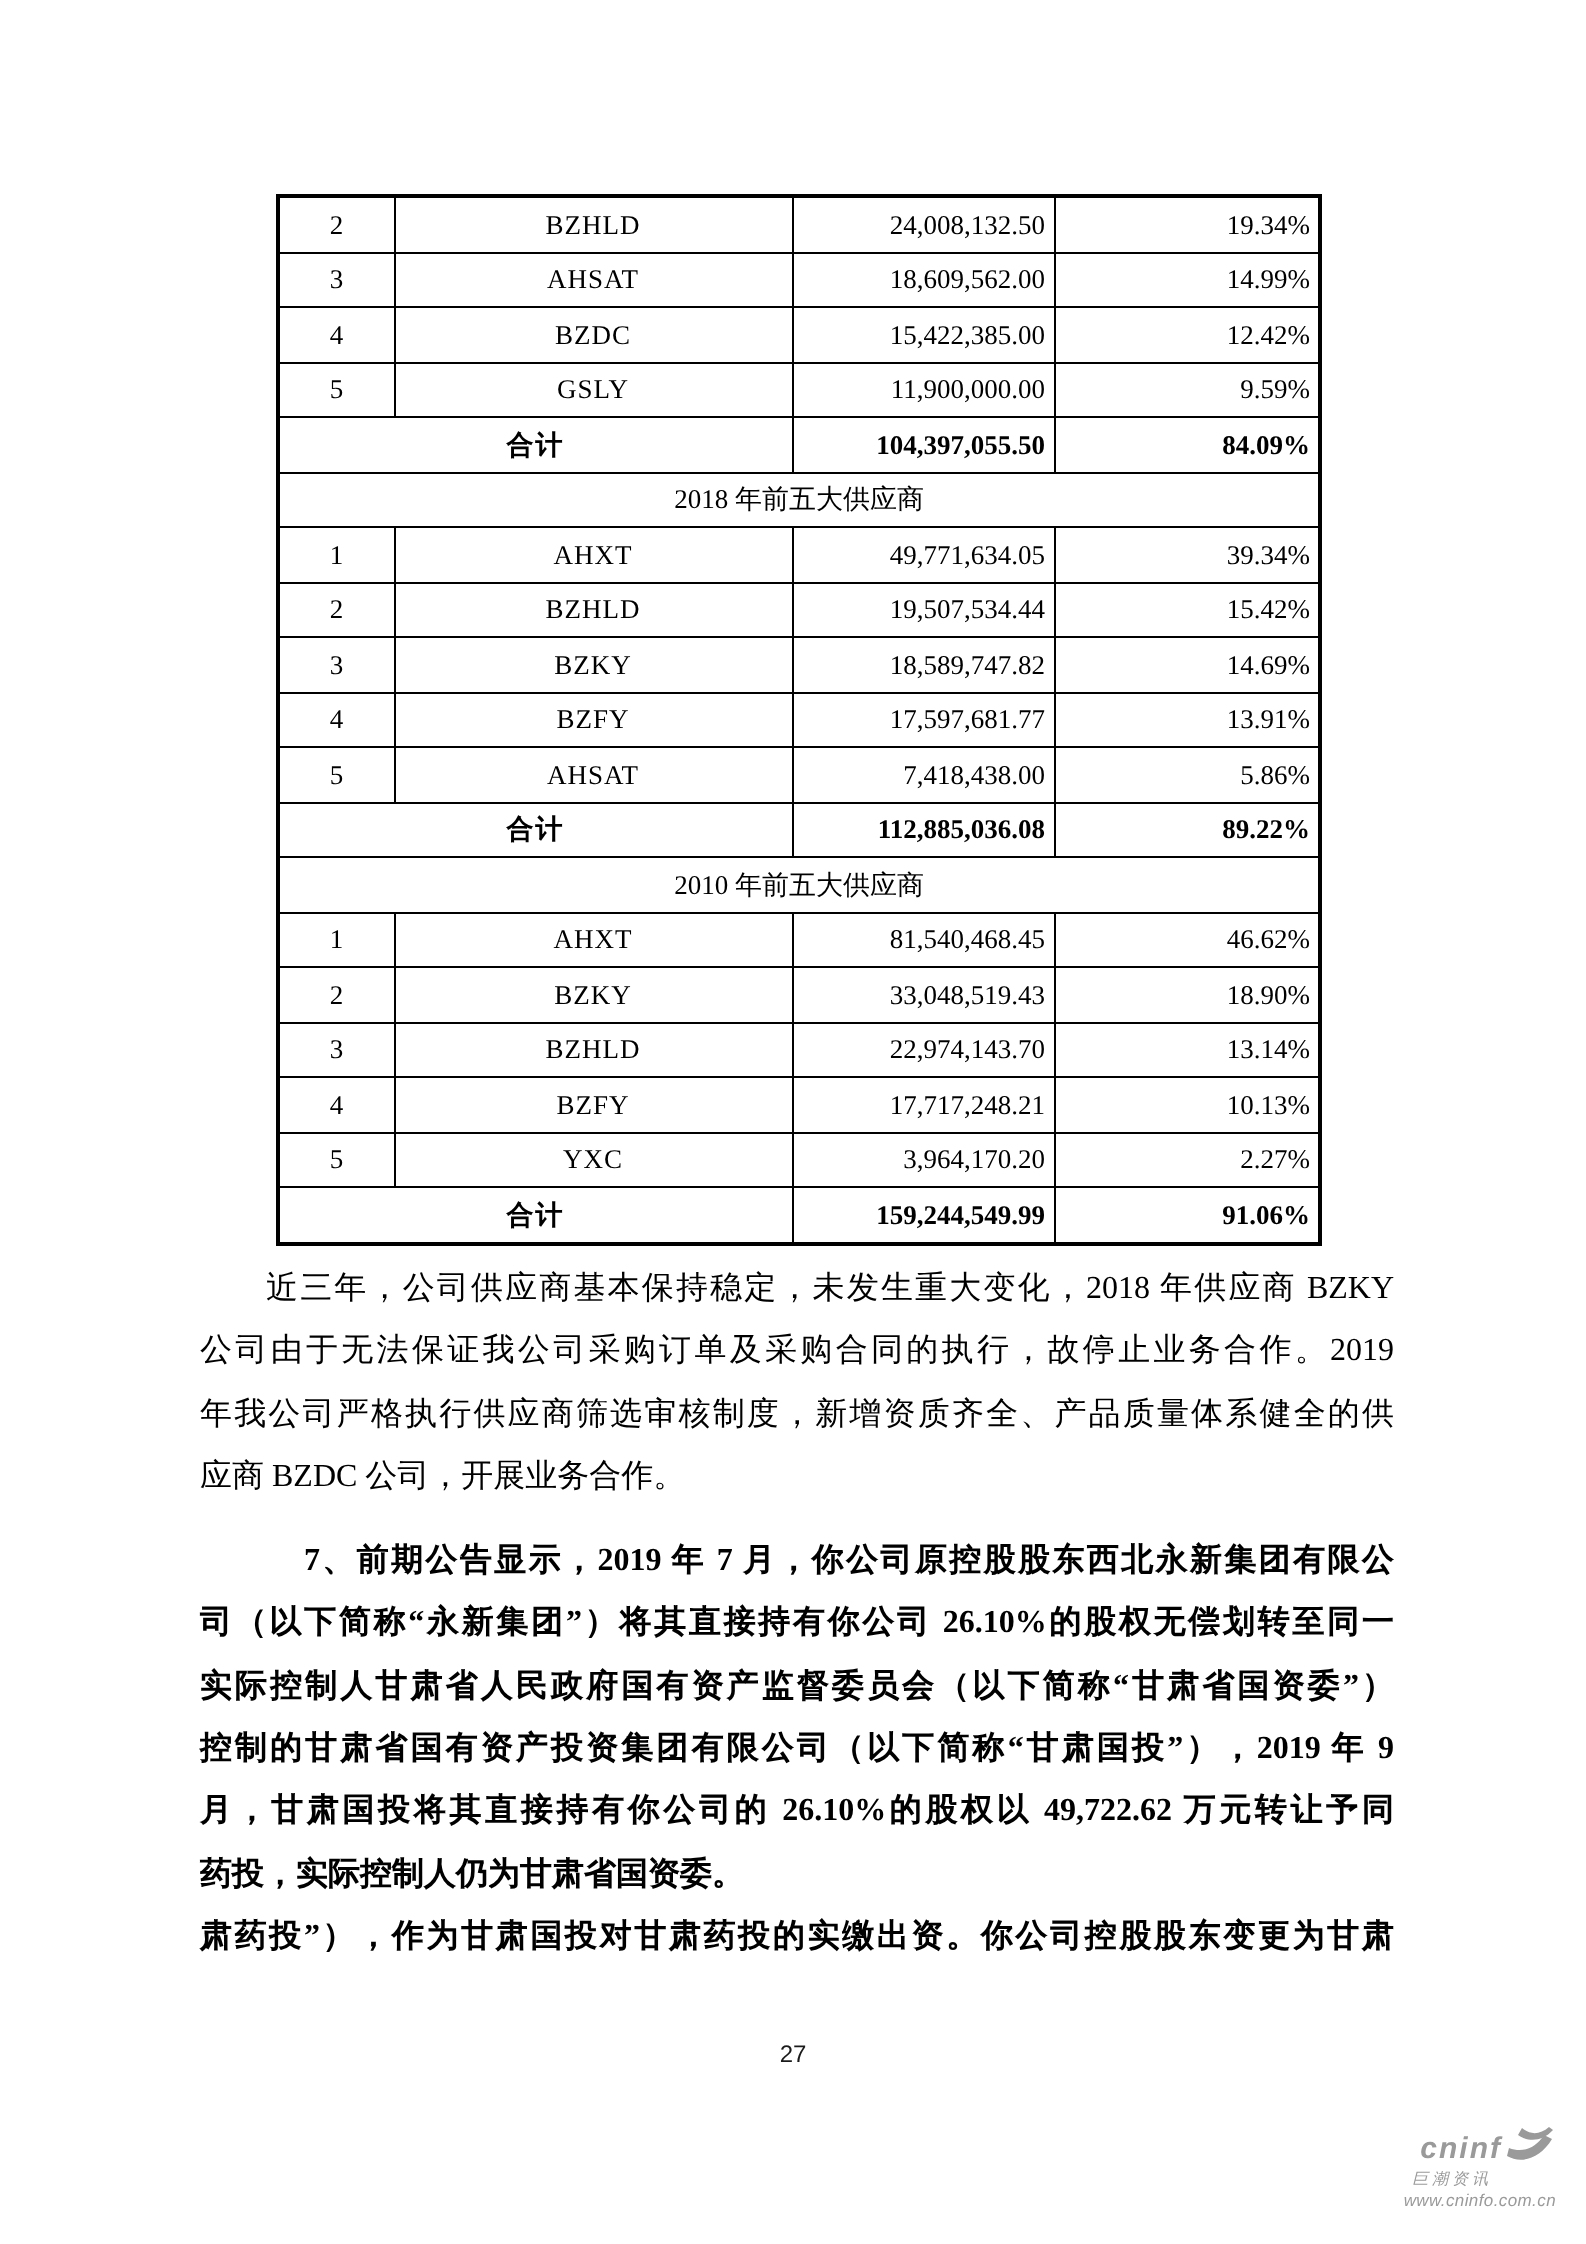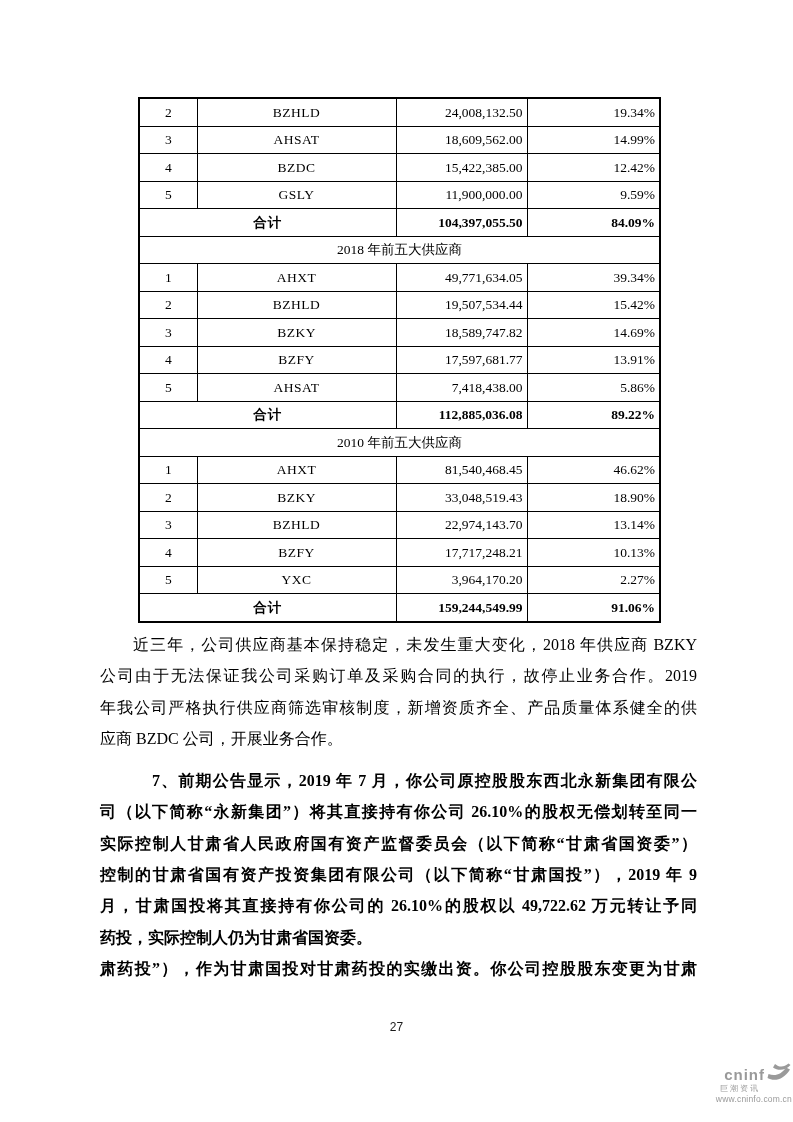--- a/index.html
+++ b/index.html
@@ -43,23 +43,23 @@
 
   
   .page-number {
     position:absolute; top:1020px; left:0; width:100%;
     text-align:center; font-size:12px; color:#1a1a1a;
     font-family:"Liberation Sans", sans-serif;
   }
 
   
   .footer-logo {
-    position:absolute; top:1063px; right:1px; width:88px;
+    position:absolute; top:1063px; right:15px; width:88px;
     color:#9a9a9a; font-family:"Liberation Sans", sans-serif;
-    text-align:right; line-height:1;
+    text-align:right; line-height:1;font-style:italic;
   }
   .logo-brand-row { display:flex; align-items:center; justify-content:flex-end; padding-right:1px; }
   .logo-brand { font-size:15px; font-weight:bold; letter-spacing:1px; color:#9a9a9a; }
   .logo-icon { margin-left:2px; }
   .logo-sub { font-size:8px; letter-spacing:2px; margin-top:0; padding-right:32px; }
   .logo-url { font-size:8.5px; letter-spacing:0.2px; margin-top:2px;text-align:right; }
 </style>
 </head>
 <body>
 

